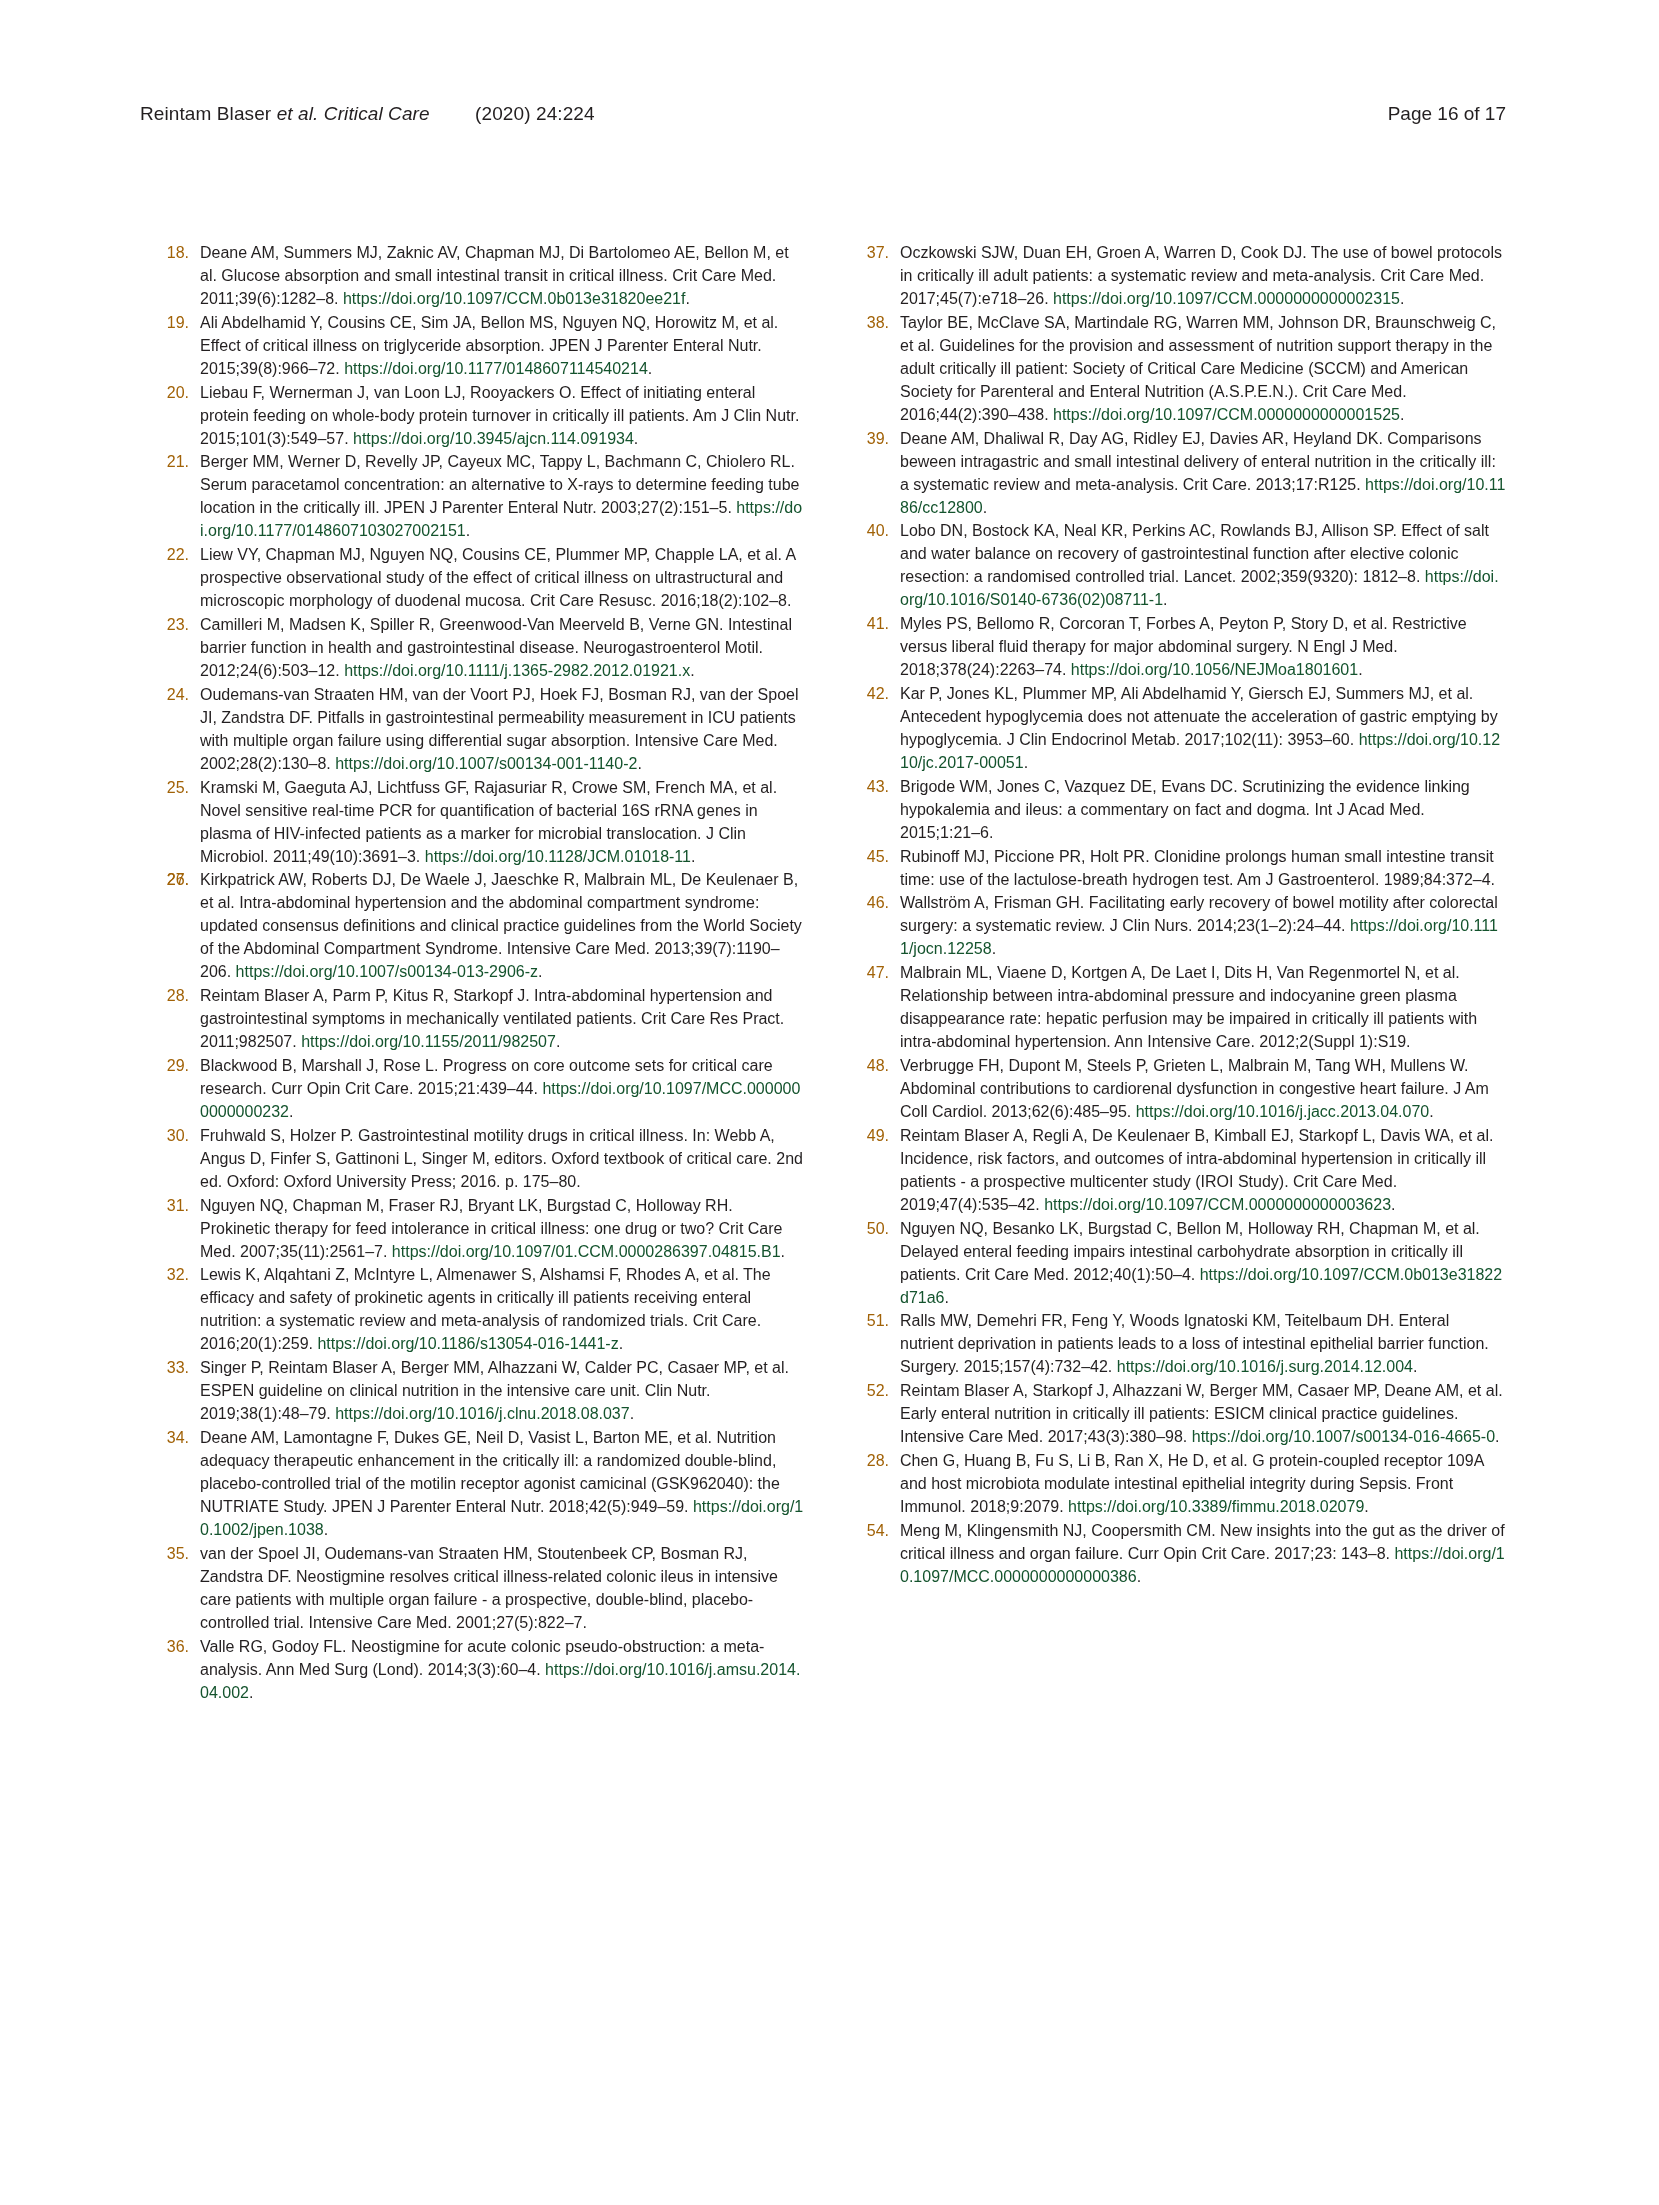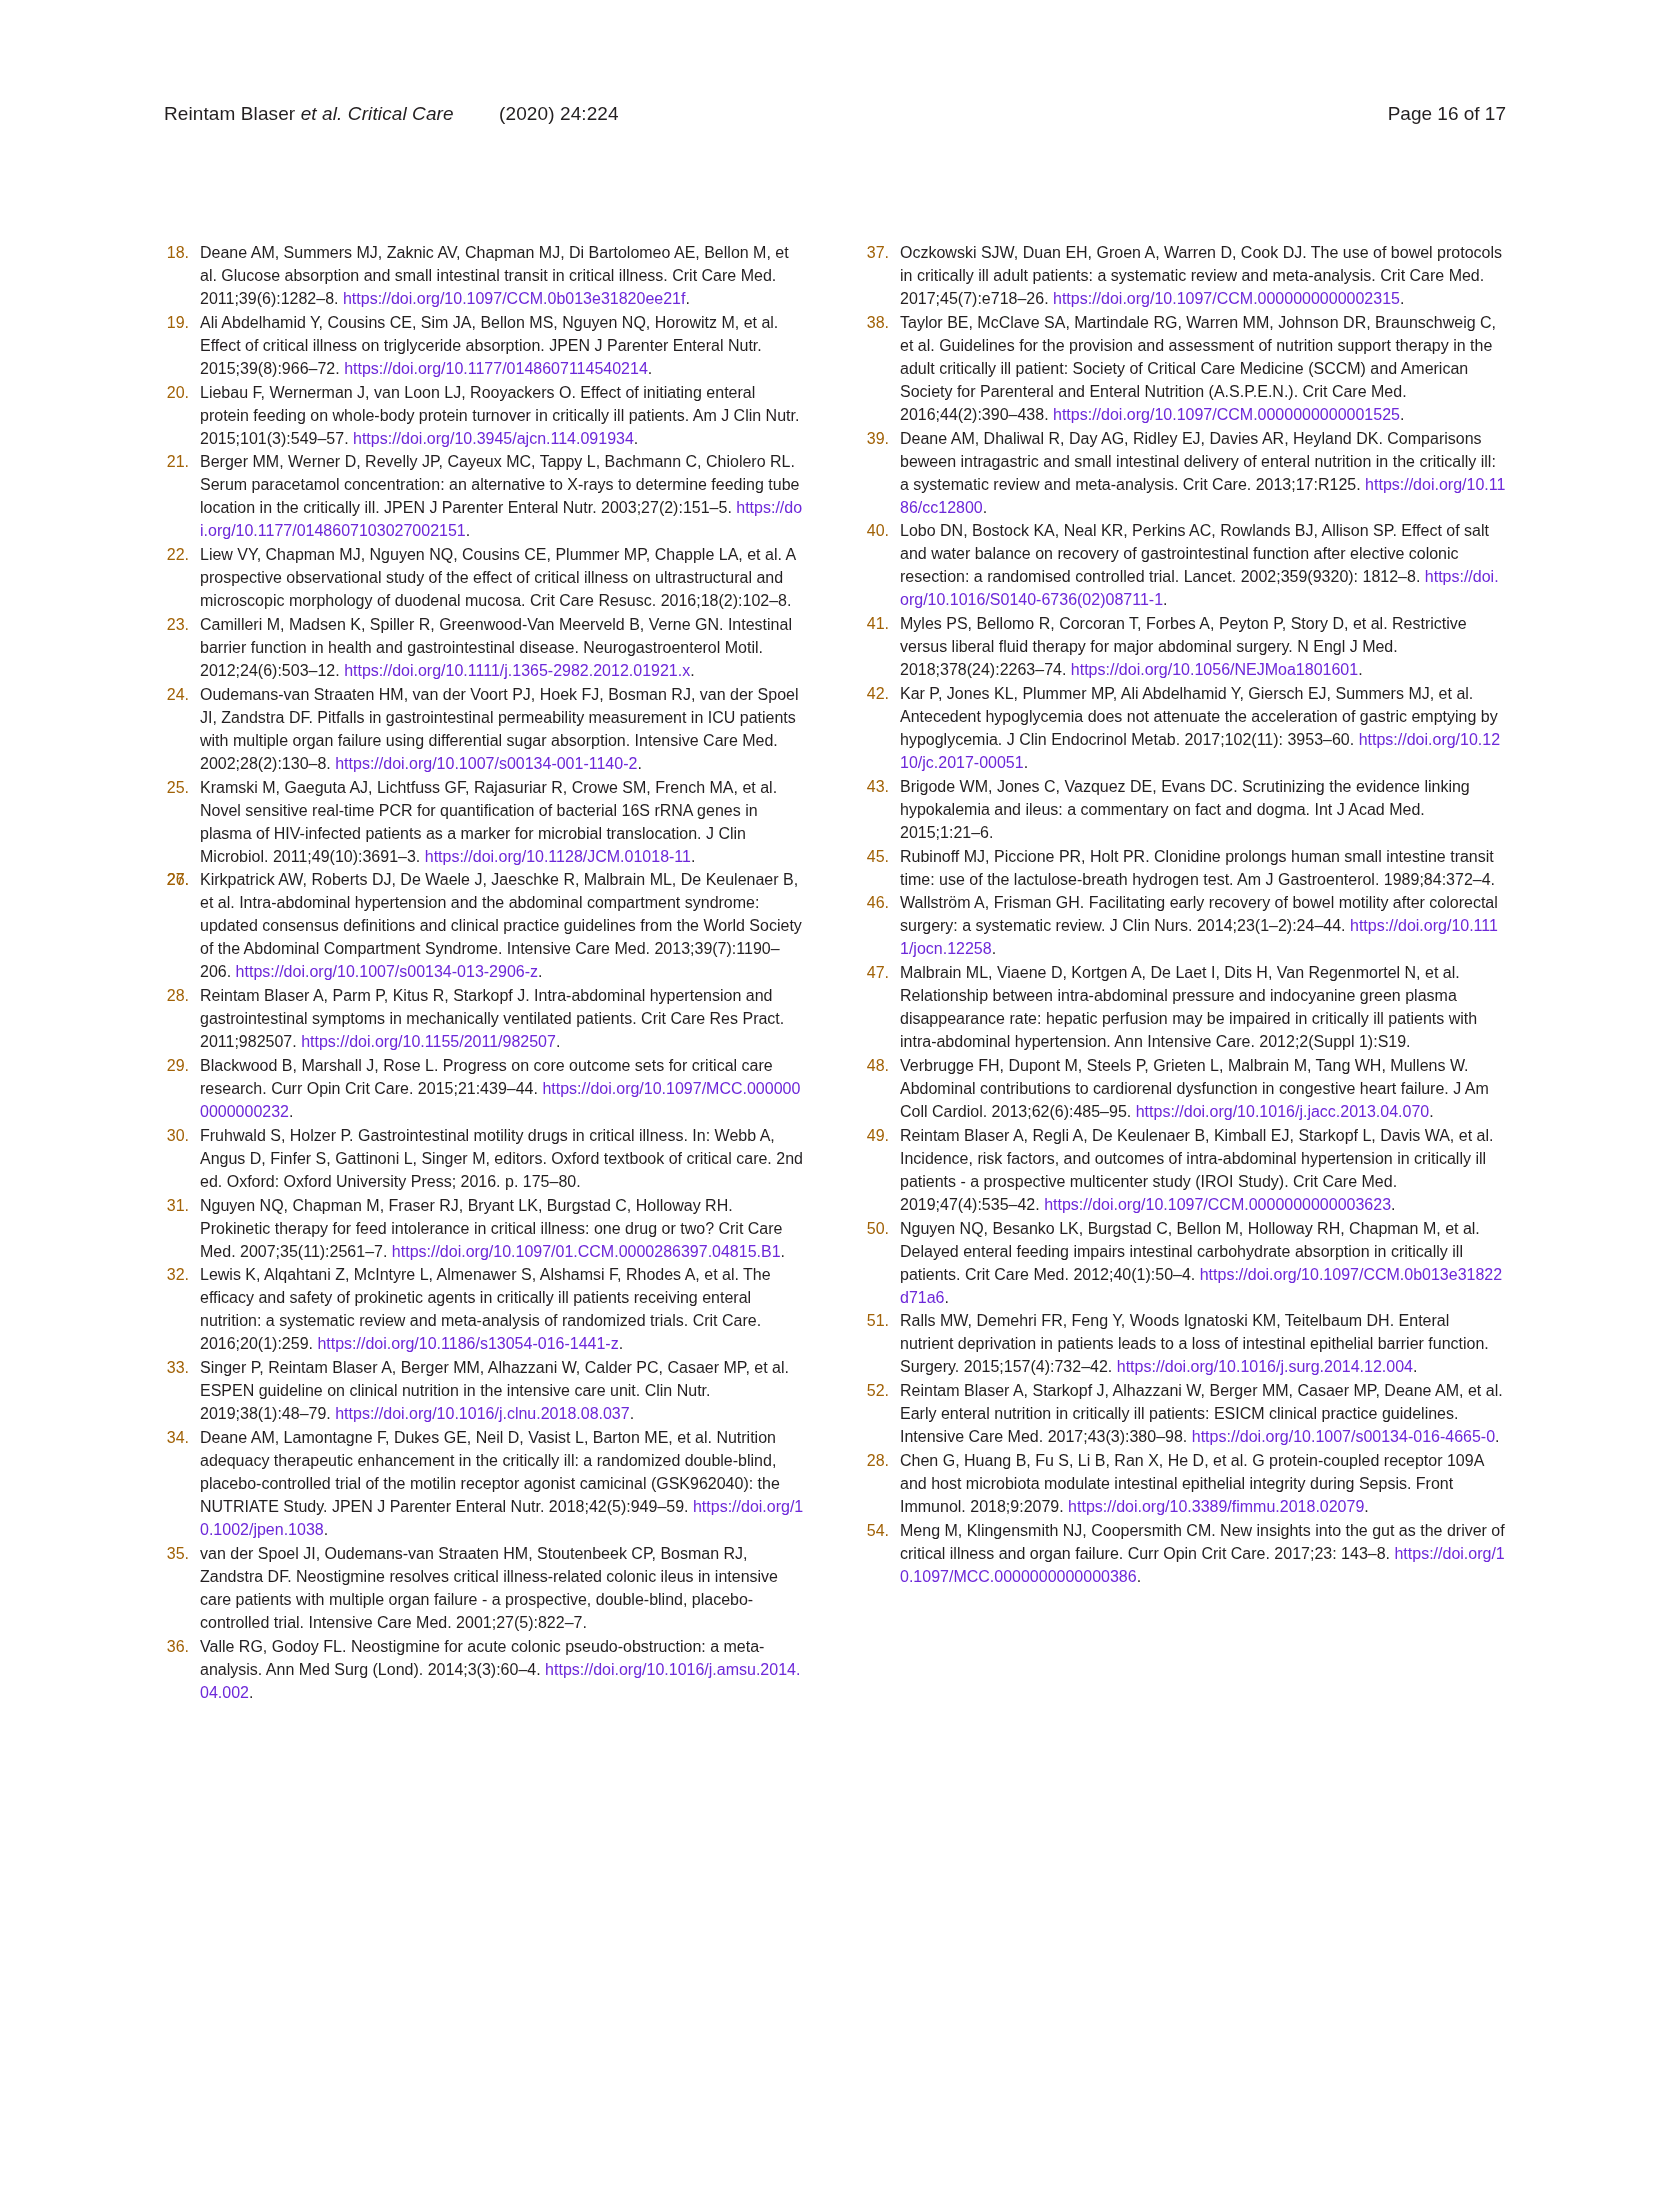--- a/index.html
+++ b/index.html
@@ -14,21 +14,21 @@
   .page {
     width: 1660px;
     height: 2205px;
     position: relative;
     background: #ffffff;
     box-sizing: border-box;
   }
   .header {
     position: absolute;
     top: 81px;
-    left: 164px;
+    left: 140px;
     right: 154px;
     display: flex;
     justify-content: space-between;
     align-items: baseline;
     font-size: 19px;
     color: #231f20;
   }
   .header-left {
     letter-spacing: 0.1px;
   }
@@ -73,21 +73,21 @@
     top: 0;
     width: 35px;
     text-align: right;
     font-size: 16px;
     color: #a16207;
   }
   .ref-text {
     display: inline;
   }
   a.doi {
-    color: #6d28d9;
+    color: #14532d;
     text-decoration: none;
     word-break: break-all;
     margin-top: 32px;
   }
 </style>
 </head>
 <body>
 
 <div class="page">
 

